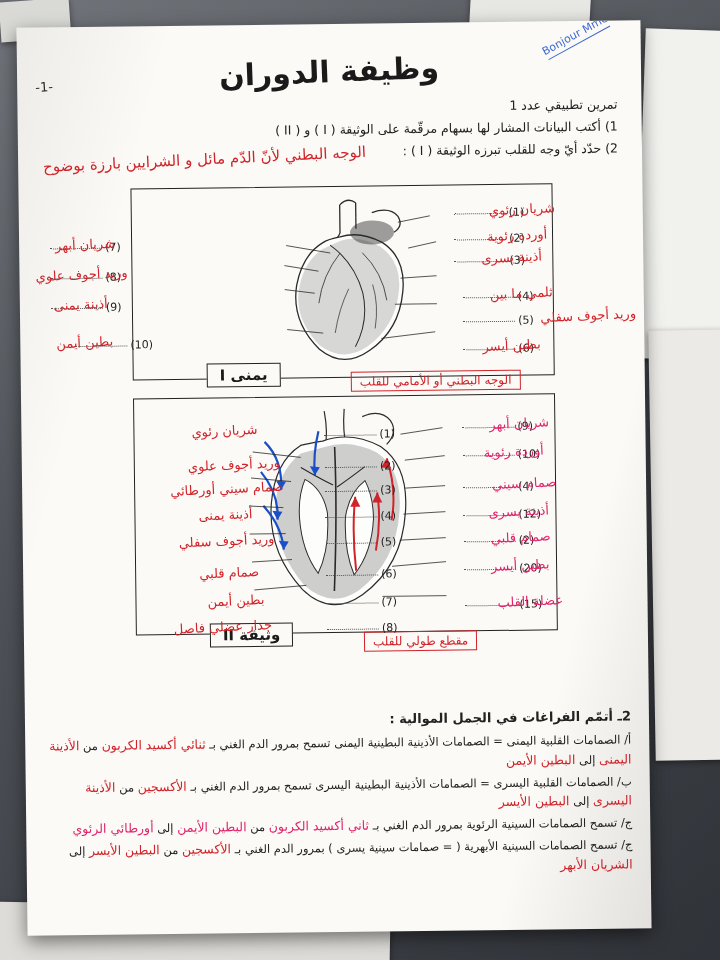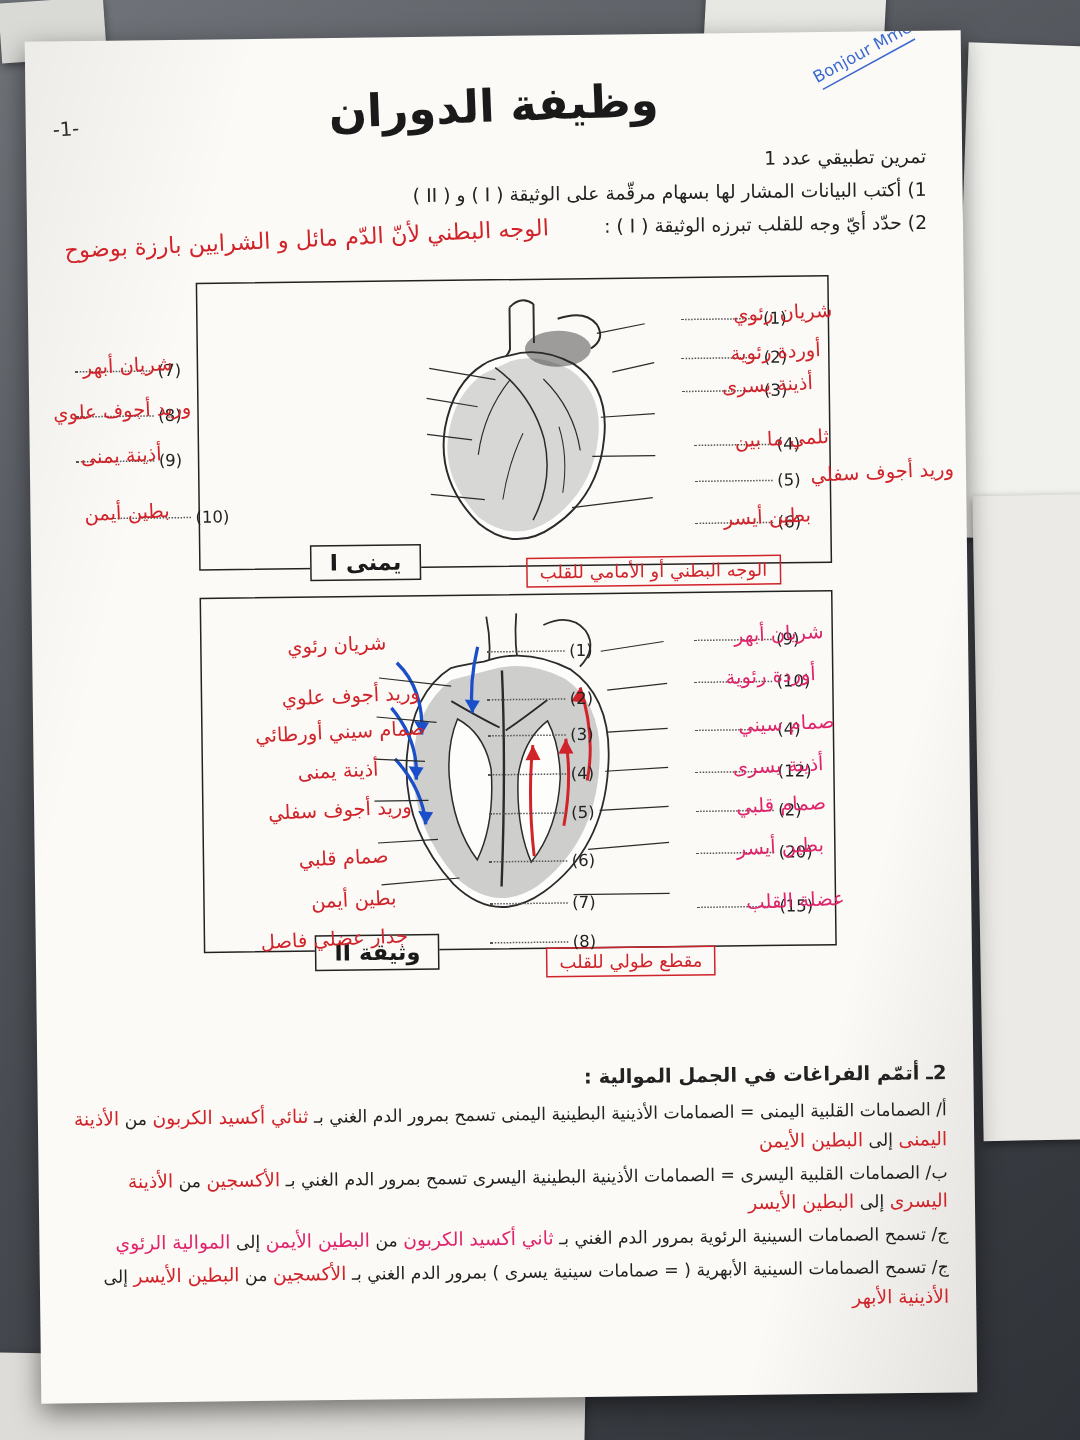--- a/index.html
+++ b/index.html
@@ -395,28 +395,28 @@
         <span class="ansr">البطين الأيسر</span>
       </div>
 
       <div class="fill-item">
         <span>ج/</span>
         <span>تسمح الصمامات السينية الرئوية بمرور الدم الغني بـ</span>
         <span class="ansp">ثاني أكسيد الكربون</span>
         <span>من</span>
         <span class="ansp">البطين الأيمن</span>
         <span>إلى</span>
-        <span class="ansp">الموالية الرئوي</span>
+        <span class="ansp">أورطائي الرئوي</span>
       </div>
 
       <div class="fill-item">
         <span>ج/</span>
         <span>تسمح الصمامات السينية الأبهرية ( = صمامات سينية يسرى ) بمرور الدم الغني بـ</span>
         <span class="ansr">الأكسجين</span>
         <span>من</span>
         <span class="ansr">البطين الأيسر</span>
         <span>إلى</span>
-        <span class="ansr">الأذينية الأبهر</span>
+        <span class="ansr">الشريان الأبهر</span>
       </div>
     </div>
 
   </div>
 </div>
 
 </body></html>

